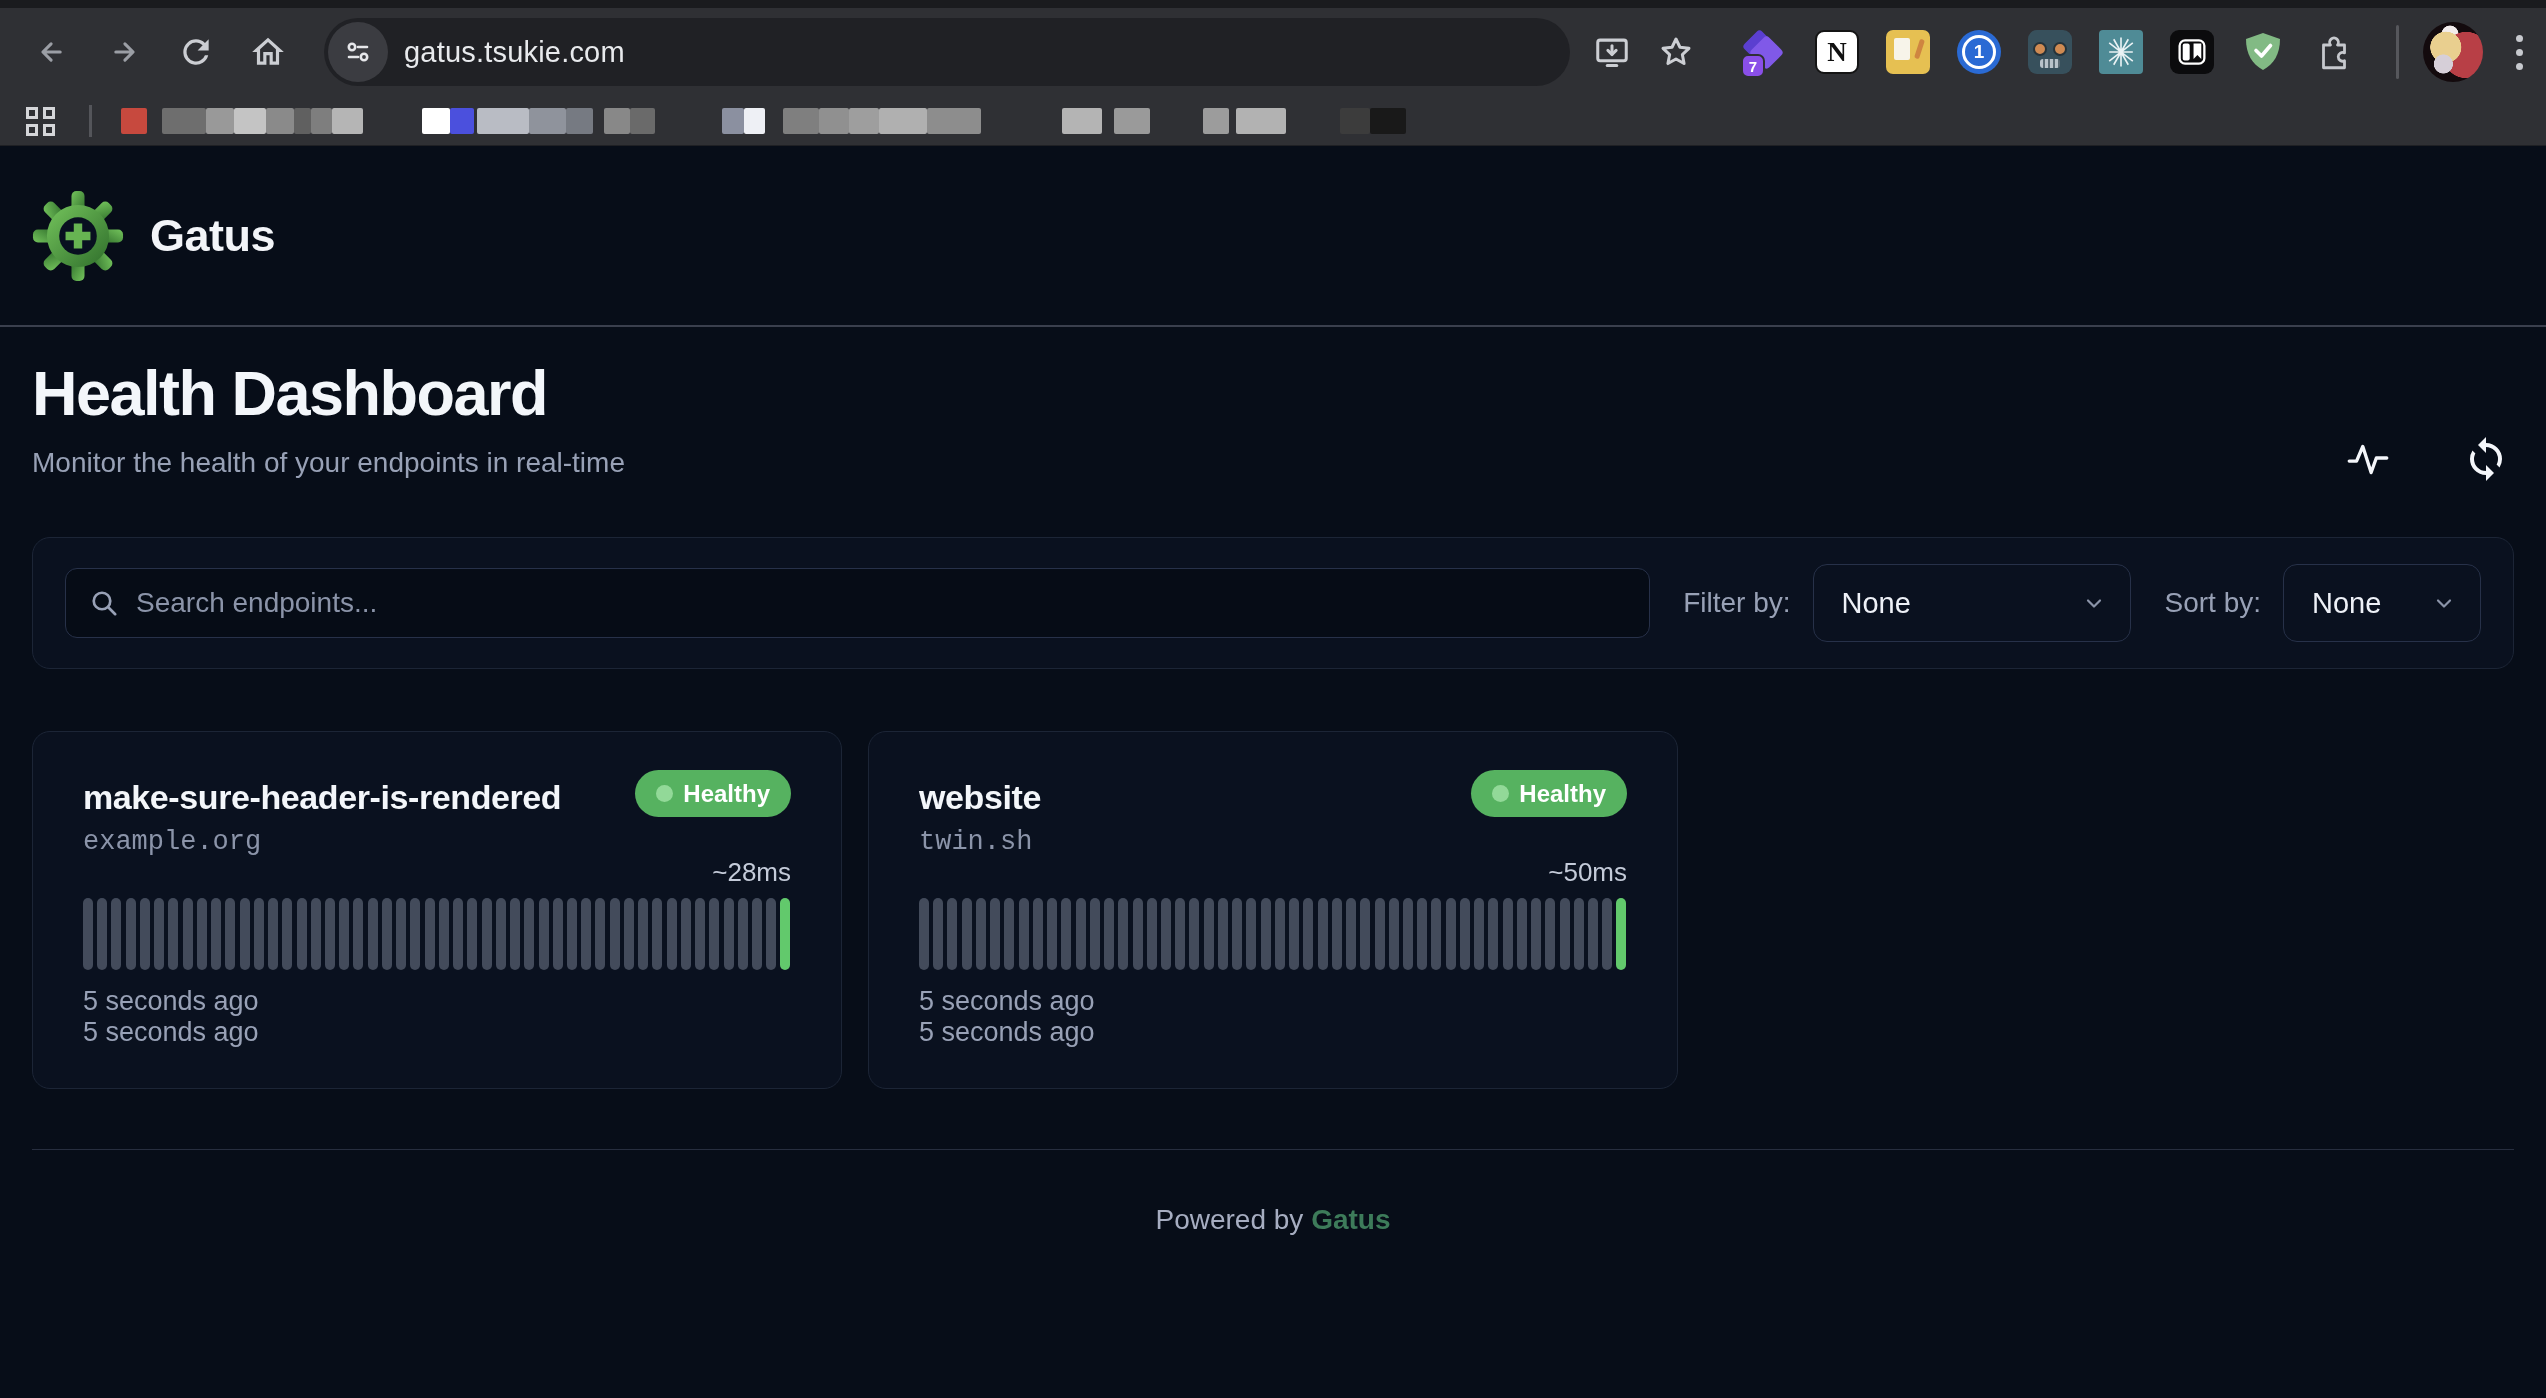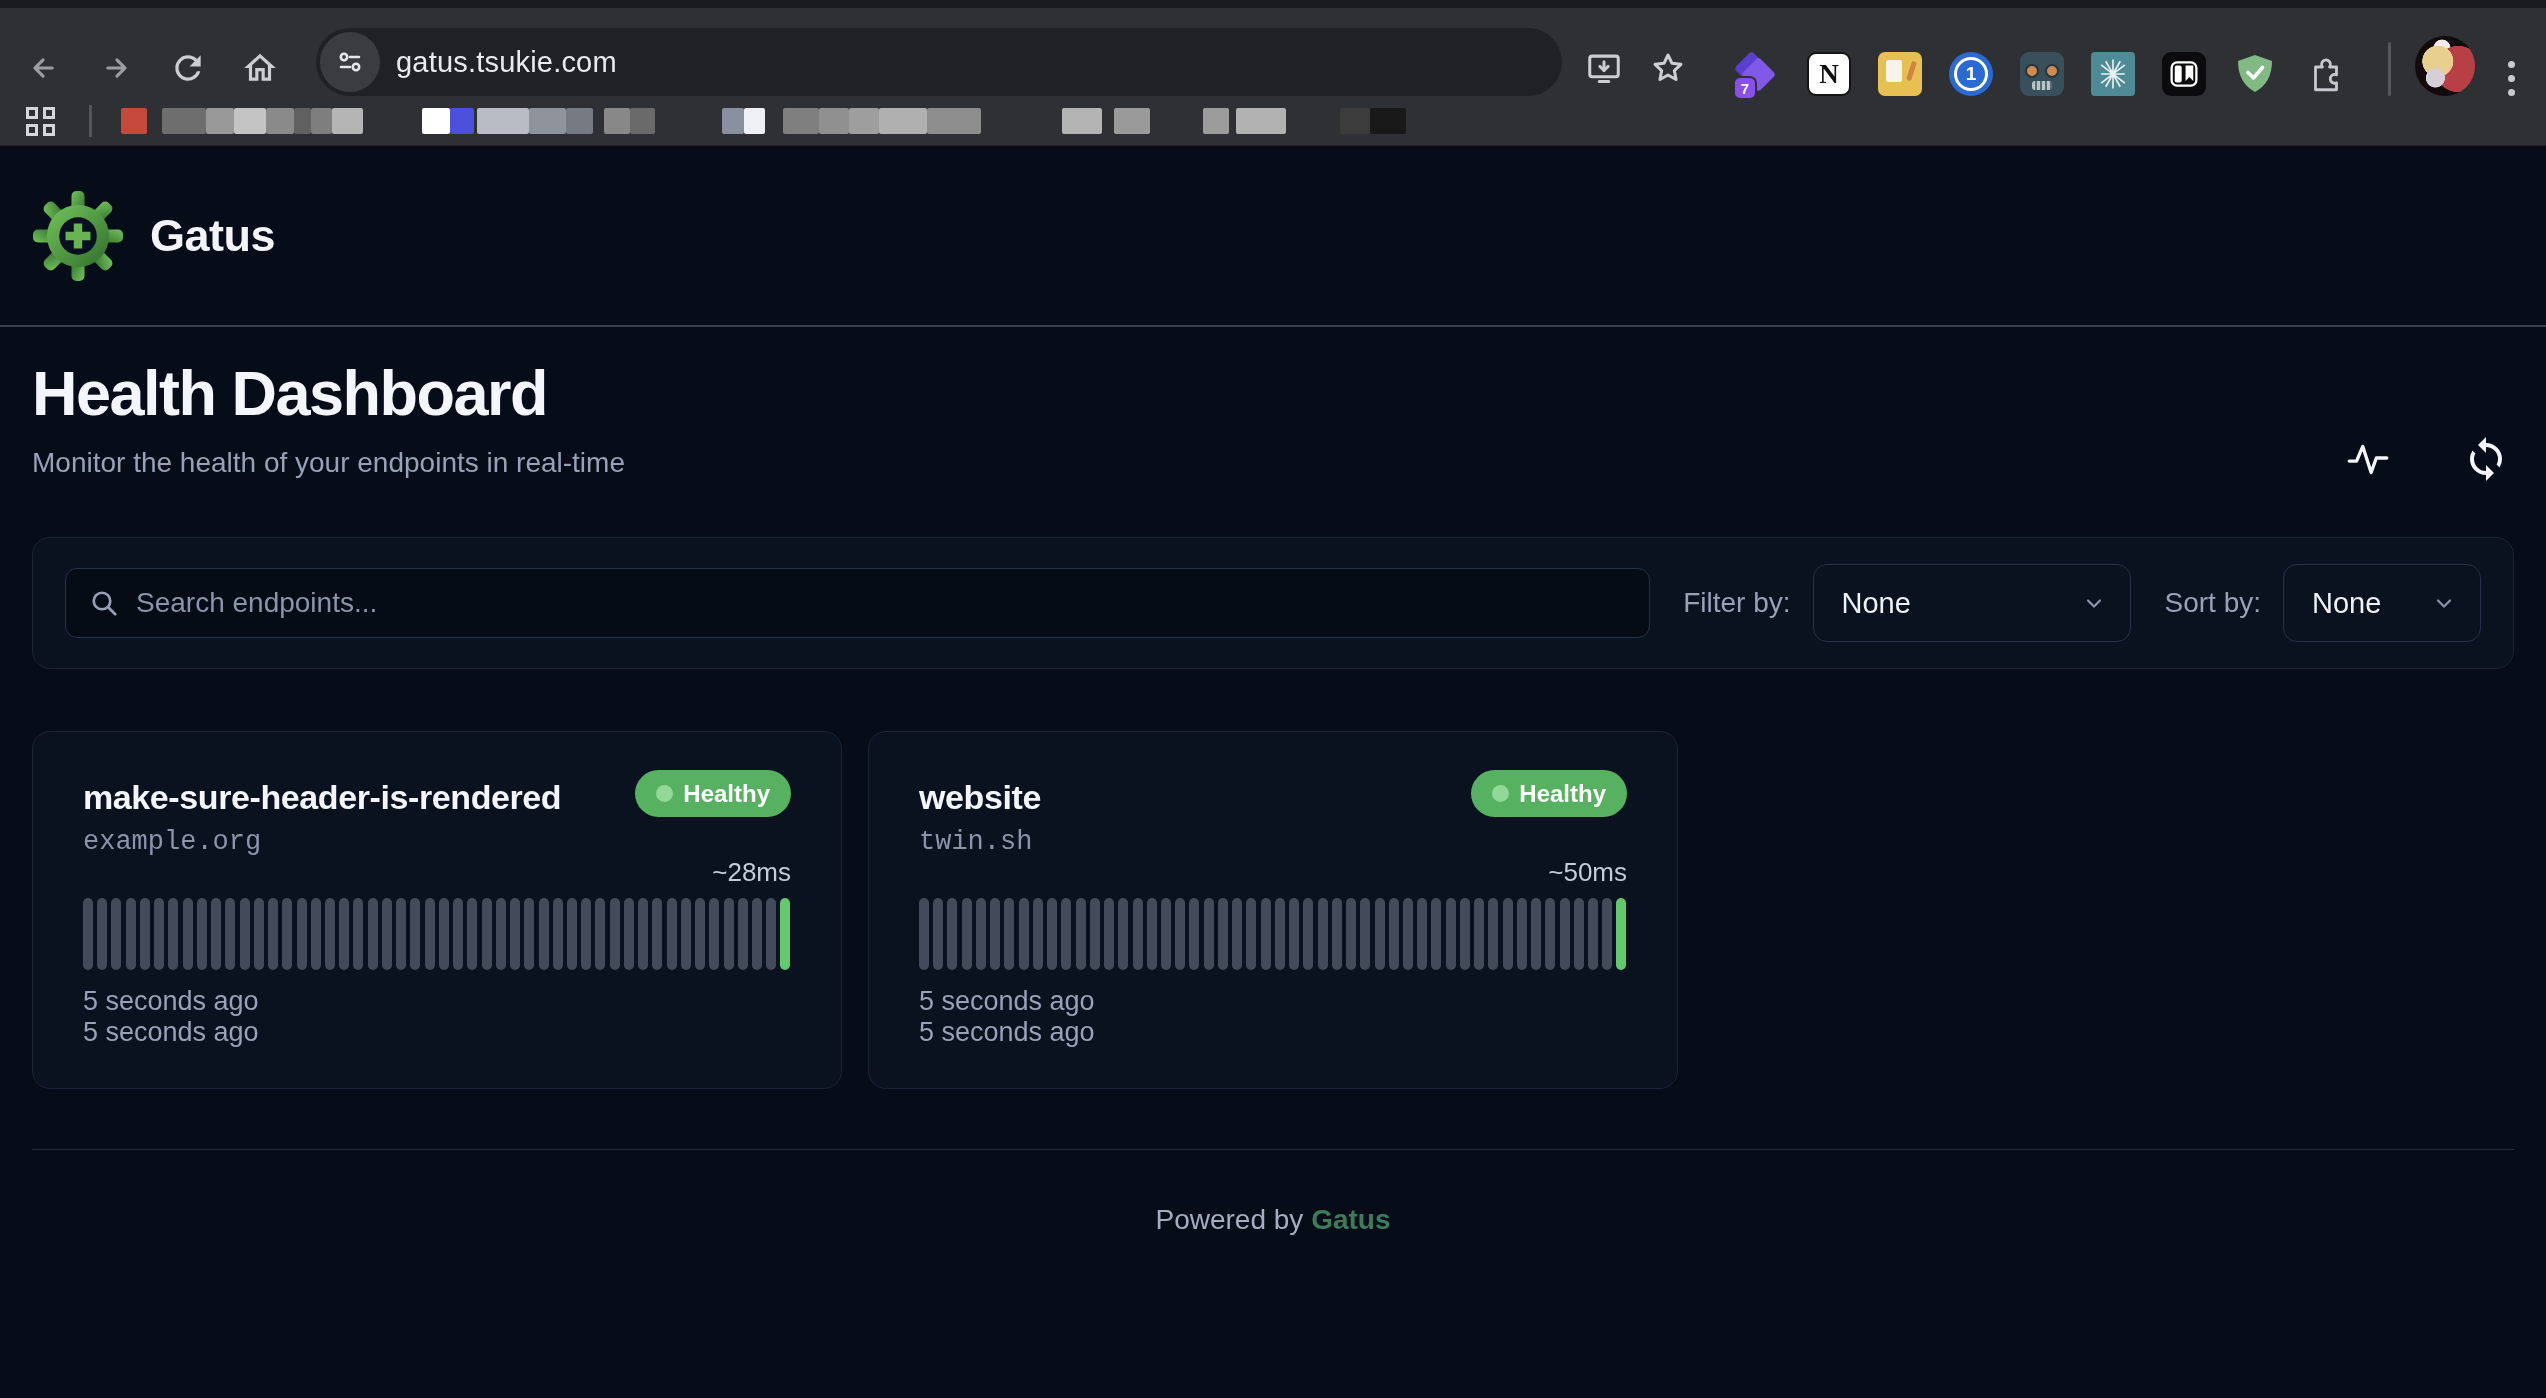--- a/index.html
+++ b/index.html
@@ -1,21 +1,21 @@
 <!DOCTYPE html>
 <html><head>
 <meta charset="utf-8">
 <style>
   * { margin:0; padding:0; box-sizing:border-box; }
   html,body { width:2546px; height:1398px; overflow:hidden; background:#070d18;
               font-family:"Liberation Sans", sans-serif; }
 
   
   .win-strip { height:8px; background:#1a1b1e; }
-  .toolbar { height:88px; background:#2f3034; display:flex; align-items:flex-end; padding-left:16px; }
+  .toolbar { height:88px; background:#2f3034; display:flex; align-items:center; padding-left:24px; }
   .nav-group { display:flex; gap:16px; }
   .icon-btn { width:56px; height:56px; border-radius:50%; display:grid; place-items:center; flex:none; }
   .icon-btn svg { display:block; }
   .url-pill { margin-left:28px; width:1246px; height:68px; border-radius:34px; background:#202125;
               display:flex; align-items:center; flex:none; }
   .tune-circle { width:60px; height:60px; margin-left:4px; border-radius:50%; background:#3b3c41;
                  display:grid; place-items:center; flex:none; }
   .url-text { margin-left:16px; font-size:29px; color:#e8eaed; letter-spacing:.2px; }
   .after-pill { margin-left:14px; }
   .ext-row { margin-left:40px; display:flex; gap:27px; align-items:center; }

